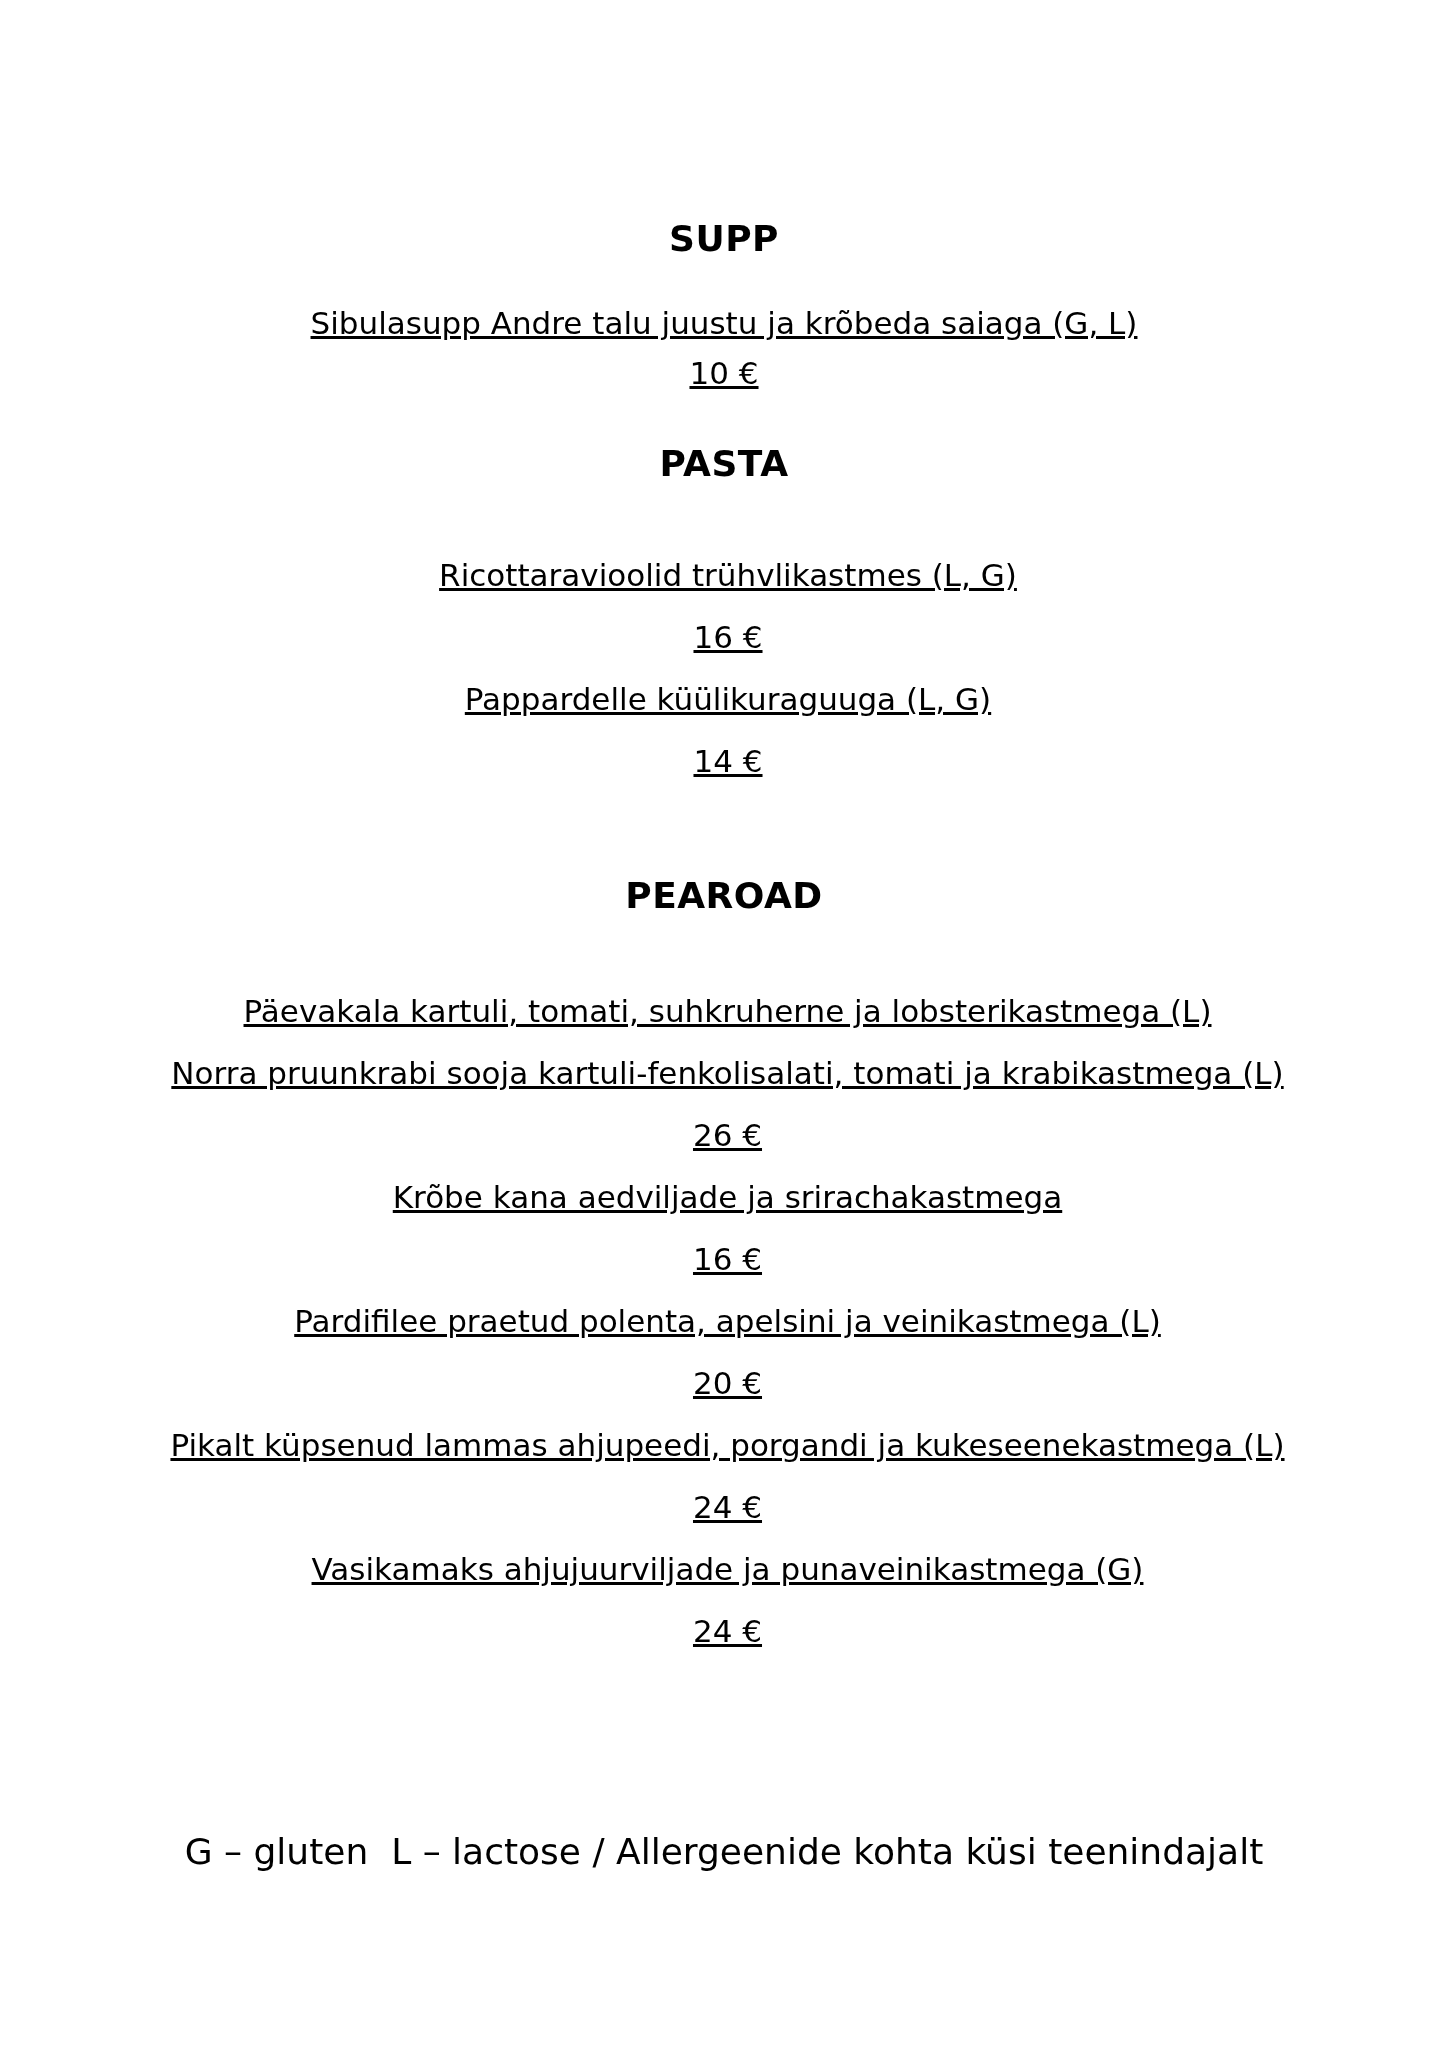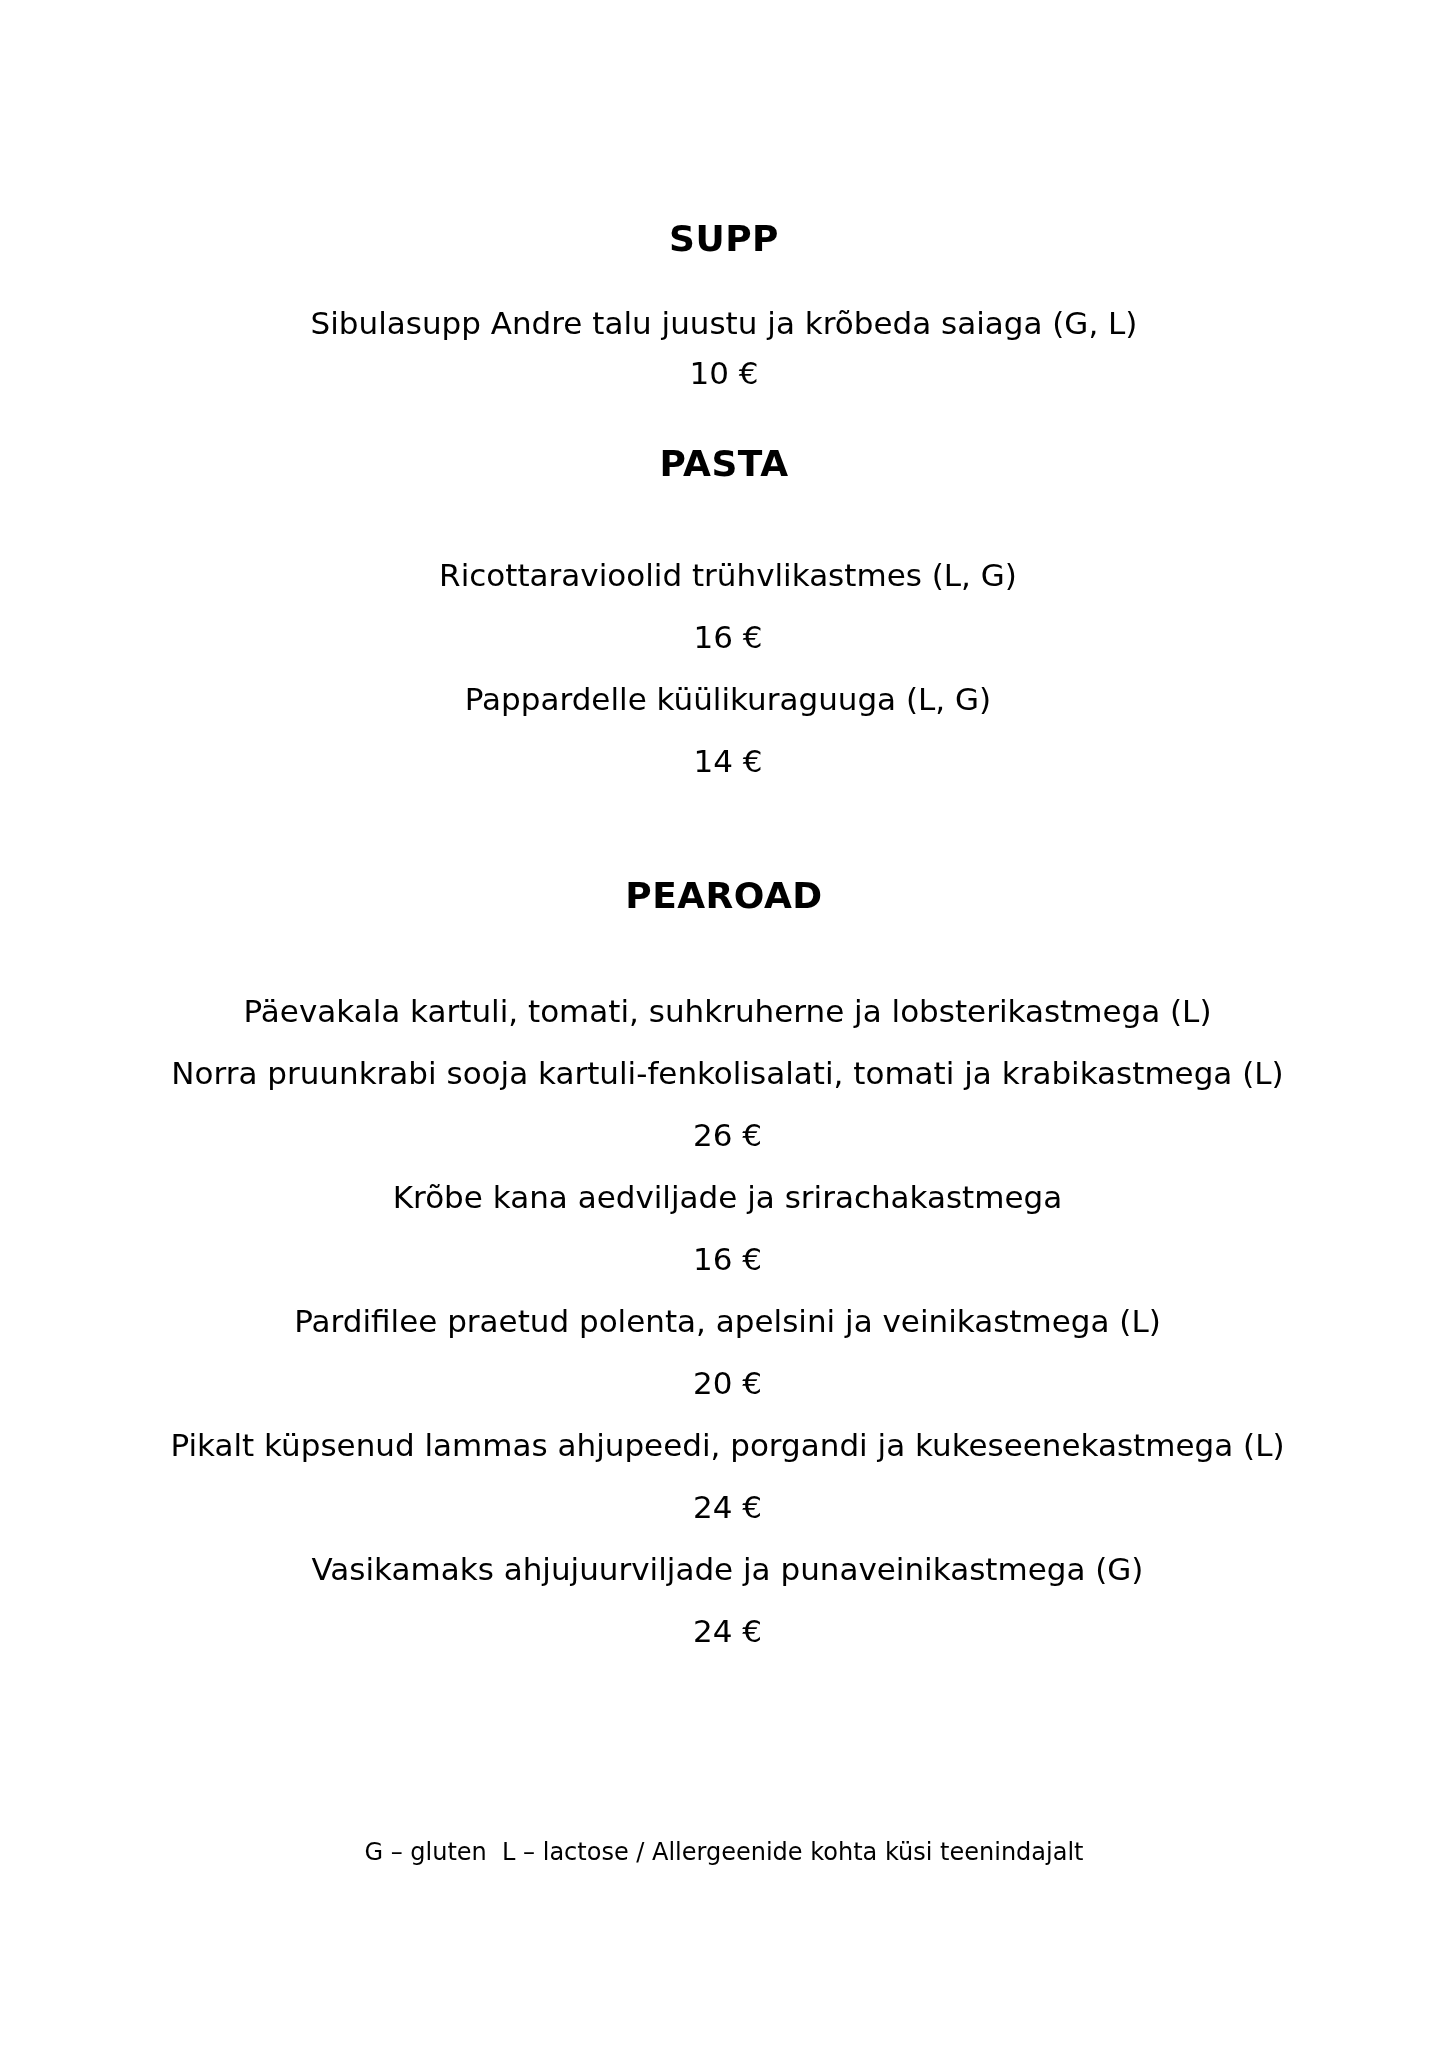--- a/index.html
+++ b/index.html
@@ -26,36 +26,37 @@
     margin: 0;
     font-size: 36px;
     font-weight: bold;
     line-height: 44px;
     letter-spacing: 0.5px;
   }
   .items p {
     margin: 0;
     font-size: 31px;
     font-weight: normal;
+    text-decoration: underline;
   }
   
   .sec-0 .items { margin-top: 37px; }
   .sec-0 .items p { line-height: 50px; }
   
   .sec-1 { margin-top: 44px; }
   .sec-1 .items { margin-top: 58px; }
   .sec-1 .items p { line-height: 62px; padding-left: 8px; }
   
   .sec-2 { margin-top: 82px; }
   .sec-2 .items { margin-top: 62px; padding-left: 7px; }
   .sec-2 .items p { line-height: 62px; }
 
   .allergen-legend {
     margin: 170px 0 0 0;
-    font-size: 24px;
+    font-size: 36px;
     line-height: 40px;
     white-space: pre-wrap;
   }
 </style>
 </head>
 <body>
 
 <main class="page">
   <div id="menu-sections">
       <section class="menu-section sec-0">

